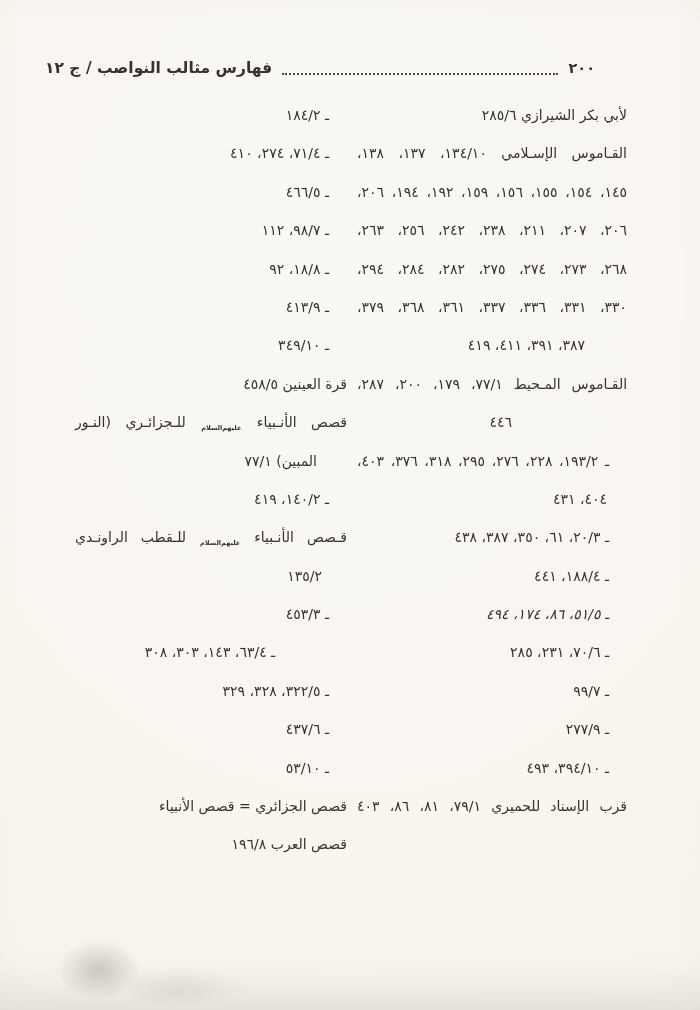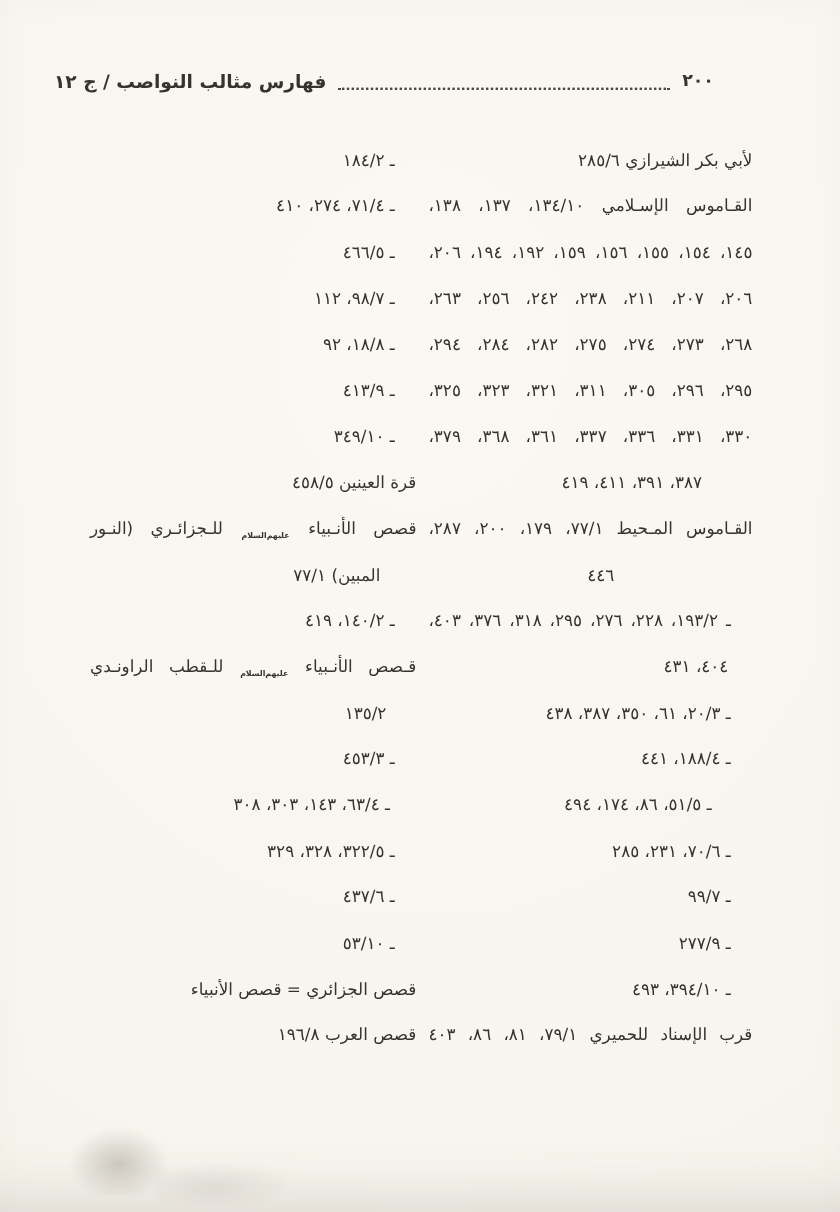--- a/index.html
+++ b/index.html
@@ -12,21 +12,21 @@
   }
   
   .header{
     position:absolute;top:52px;left:45px;right:105px;height:32px;
     display:flex;align-items:center;
   }
   .pagenum{font-size:14.5px;font-weight:bold;letter-spacing:1px;white-space:nowrap;}
   .dots{flex:1;align-self:flex-end;margin:0 10px 9px 10px;border-bottom:2.2px dotted #4d4841;height:1px;}
   .running-title{font-size:15.5px;font-weight:bold;white-space:nowrap;}
   
-  .col{position:absolute;top:115px;font-size:14px;line-height:38.4px;}
+  .col{position:absolute;top:96px;font-size:14px;line-height:38.4px;}
   .col-right{right:73px;width:270px;}
   .col-left{right:353px;width:272px;}
   .line{height:38.4px;text-align:right;white-space:nowrap;overflow:visible;}
   .line.j{
     text-align:justify;text-align-last:justify;
     letter-spacing:-0.3px;word-spacing:-1px;
   }
   
   .honorific{
     display:inline-flex;flex-direction:row;justify-content:center;align-items:center;
@@ -57,30 +57,29 @@
   <div class="dots"></div>
   <div class="running-title">فهارس مثالب النواصب / ج ١٢</div>
 </div>
 
 <div class="col col-right">
     <div class="line">لأبي بكر الشيرازي ٢٨٥/٦</div>
     <div class="line j">القـاموس الإسـلامي ١٣٤/١٠، ١٣٧، ١٣٨،</div>
     <div class="line j">١٤٥، ١٥٤، ١٥٥، ١٥٦، ١٥٩، ١٩٢، ١٩٤، ٢٠٦،</div>
     <div class="line j">٢٠٦، ٢٠٧، ٢١١، ٢٣٨، ٢٤٢، ٢٥٦، ٢٦٣،</div>
     <div class="line j">٢٦٨، ٢٧٣، ٢٧٤، ٢٧٥، ٢٨٢، ٢٨٤، ٢٩٤،</div>
-    <div class="line j">٢٩٥، ٢٩٦، ٣٠٥، ٣١١، ٣٢١، ٣٢٣، ٣٢٥،</div>
     <div class="line j">٣٣٠، ٣٣١، ٣٣٦، ٣٣٧، ٣٦١، ٣٦٨، ٣٧٩،</div>
     <div class="line" style="margin-right: 42px;">٣٨٧، ٣٩١، ٤١١، ٤١٩</div>
     <div class="line j">القـاموس المـحيط ٧٧/١، ١٧٩، ٢٠٠، ٢٨٧،</div>
     <div class="line" style="margin-right: 115px;">٤٤٦</div>
     <div class="line j" style="margin-right: 18px;">ـ ١٩٣/٢، ٢٢٨، ٢٧٦، ٢٩٥، ٣١٨، ٣٧٦، ٤٠٣،</div>
     <div class="line" style="margin-right: 20px;">٤٠٤، ٤٣١</div>
     <div class="line" style="margin-right: 18px;">ـ ٢٠/٣، ٦١، ٣٥٠، ٣٨٧، ٤٣٨</div>
     <div class="line" style="margin-right: 18px;">ـ ١٨٨/٤، ٤٤١</div>
-    <div class="line" style="margin-right: 34px;">ـ ٥١/٥، ٨٦، ١٧٤، ٤٩٤</div>
+    <div class="line" style="margin-right: 18px; font-style: italic;">ـ ٥١/٥، ٨٦، ١٧٤، ٤٩٤</div>
     <div class="line" style="margin-right: 18px;">ـ ٧٠/٦، ٢٣١، ٢٨٥</div>
     <div class="line" style="margin-right: 18px;">ـ ٩٩/٧</div>
     <div class="line" style="margin-right: 18px;">ـ ٢٧٧/٩</div>
     <div class="line" style="margin-right: 18px;">ـ ٣٩٤/١٠، ٤٩٣</div>
     <div class="line j">قرب الإسناد للحميري ٧٩/١، ٨١، ٨٦، ٤٠٣</div>
   </div>
 <div class="col col-left">
     <div class="line" style="margin-right: 18px;">ـ ١٨٤/٢</div>
     <div class="line" style="margin-right: 18px;">ـ ٧١/٤، ٢٧٤، ٤١٠</div>
     <div class="line" style="margin-right: 18px;">ـ ٤٦٦/٥</div>
@@ -94,21 +93,21 @@
         <span>السلام</span>
       </span> <span>للـجزائـري (النـور</span></div>
     <div class="line" style="margin-right: 30px; text-align: right;">المبين) ٧٧/١</div>
     <div class="line" style="margin-right: 18px;">ـ ١٤٠/٢، ٤١٩</div>
     <div class="line j"><span>قـصص الأنـبياء</span> <span class="honorific">
         <span>عليهم</span>
         <span>السلام</span>
       </span> <span>للـقطب الراونـدي</span></div>
     <div class="line" style="margin-right: 25px;">١٣٥/٢</div>
     <div class="line" style="margin-right: 18px;">ـ ٤٥٣/٣</div>
-    <div class="line" style="margin-right: 22px;">ـ ٦٣/٤، ١٤٣، ٣٠٣، ٣٠٨</div>
+    <div class="line" style="margin-right: 2px; text-align: center;">ـ ٦٣/٤، ١٤٣، ٣٠٣، ٣٠٨</div>
     <div class="line" style="margin-right: 18px;">ـ ٣٢٢/٥، ٣٢٨، ٣٢٩</div>
     <div class="line" style="margin-right: 18px;">ـ ٤٣٧/٦</div>
     <div class="line" style="margin-right: 18px;">ـ ٥٣/١٠</div>
     <div class="line">قصص الجزائري = قصص الأنبياء</div>
     <div class="line">قصص العرب ١٩٦/٨</div>
   </div>
 
 <div class="smudge-a"></div>
 <div class="smudge-b"></div>
 <div class="vignette"></div>

